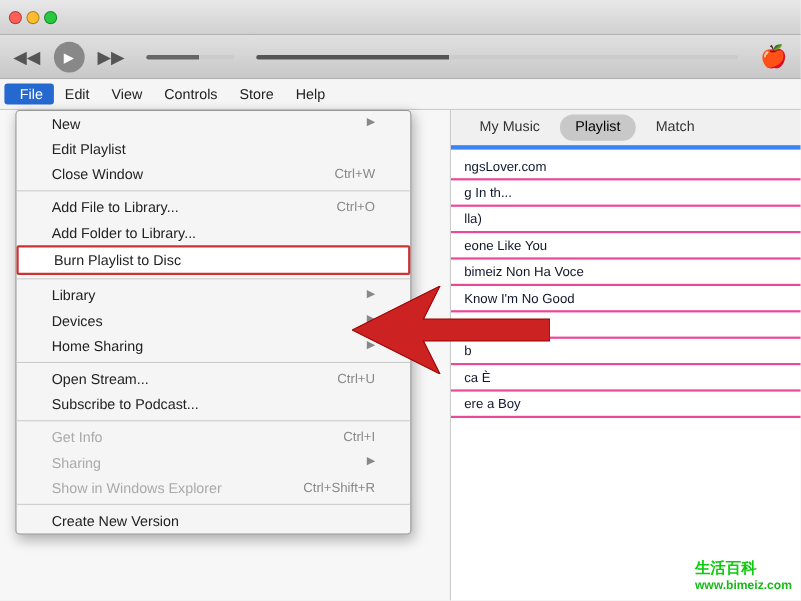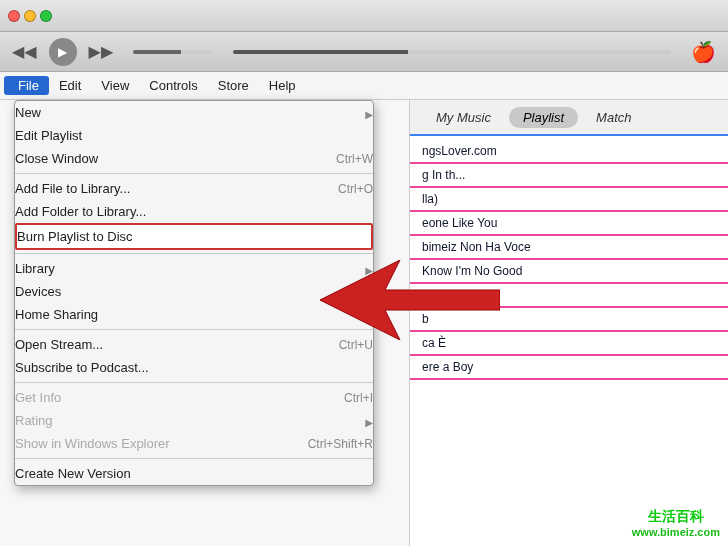--- a/index.html
+++ b/index.html
@@ -117,25 +117,23 @@
       flex: 1;
       background: white;
       overflow: hidden;
     }
 
     
     .tab-bar {
       height: 36px;
       background: #f0f0f0;
       display: flex;
-      align-items: center;
       padding: 4px 12px;
       gap: 4px;
-      border-bottom: 2px solid #3b82f6;
-      font-style: italic;
+      border-bottom: 4px solid #3b82f6;
     }
     .tab {
       padding: 3px 14px;
       border-radius: 12px;
       font-size: 13px;
       cursor: pointer;
       color: #333;
     }
     .tab.active {
       background: #c8c8c8;
@@ -184,23 +182,23 @@
     }
 
     .menu-section-divider {
       height: 1px;
       background: #ccc;
       margin: 3px 0;
     }
 
     .dropdown-item {
       display: flex;
-      align-items: flex-end;
+      align-items: flex-start;
       justify-content: space-between;
-      padding: 4px 0;
+      padding: 4px 32px;
       color: #222;
       cursor: pointer;
       white-space: nowrap;
     }
     .dropdown-item.highlighted {
       background: white;
       border: 2px solid #cc3333;
       color: #222;
       border-radius: 2px;
     }
@@ -228,21 +226,21 @@
 
     
     .watermark {
       position: absolute;
       bottom: 8px;
       right: 8px;
       z-index: 400;
       font-size: 11px;
       color: rgba(0,180,0,0.9);
       font-weight: bold;
-      text-align: center;
+      text-align: left;
       pointer-events: none;
       margin-left: 24px;
     }
     .watermark-cn {
       font-size: 14px;
       color: rgba(0,200,0,0.95);
     }
 
     .playback-progress {
       flex: 1;
@@ -358,21 +356,21 @@
         <span>Subscribe to Podcast...</span>
       </div>
 
       <div class="menu-section-divider"></div>
 
       <div class="dropdown-item disabled">
         <span>Get Info</span>
         <span class="shortcut">Ctrl+I</span>
       </div>
       <div class="dropdown-item disabled">
-        <span>Rating</span>
+        <span>Sharing</span>
         <span class="arrow-right">▶</span>
       </div>
       <div class="dropdown-item disabled">
         <span>Show in Windows Explorer</span>
         <span class="shortcut">Ctrl+Shift+R</span>
       </div>
 
       <div class="menu-section-divider"></div>
 
       <div class="dropdown-item">

